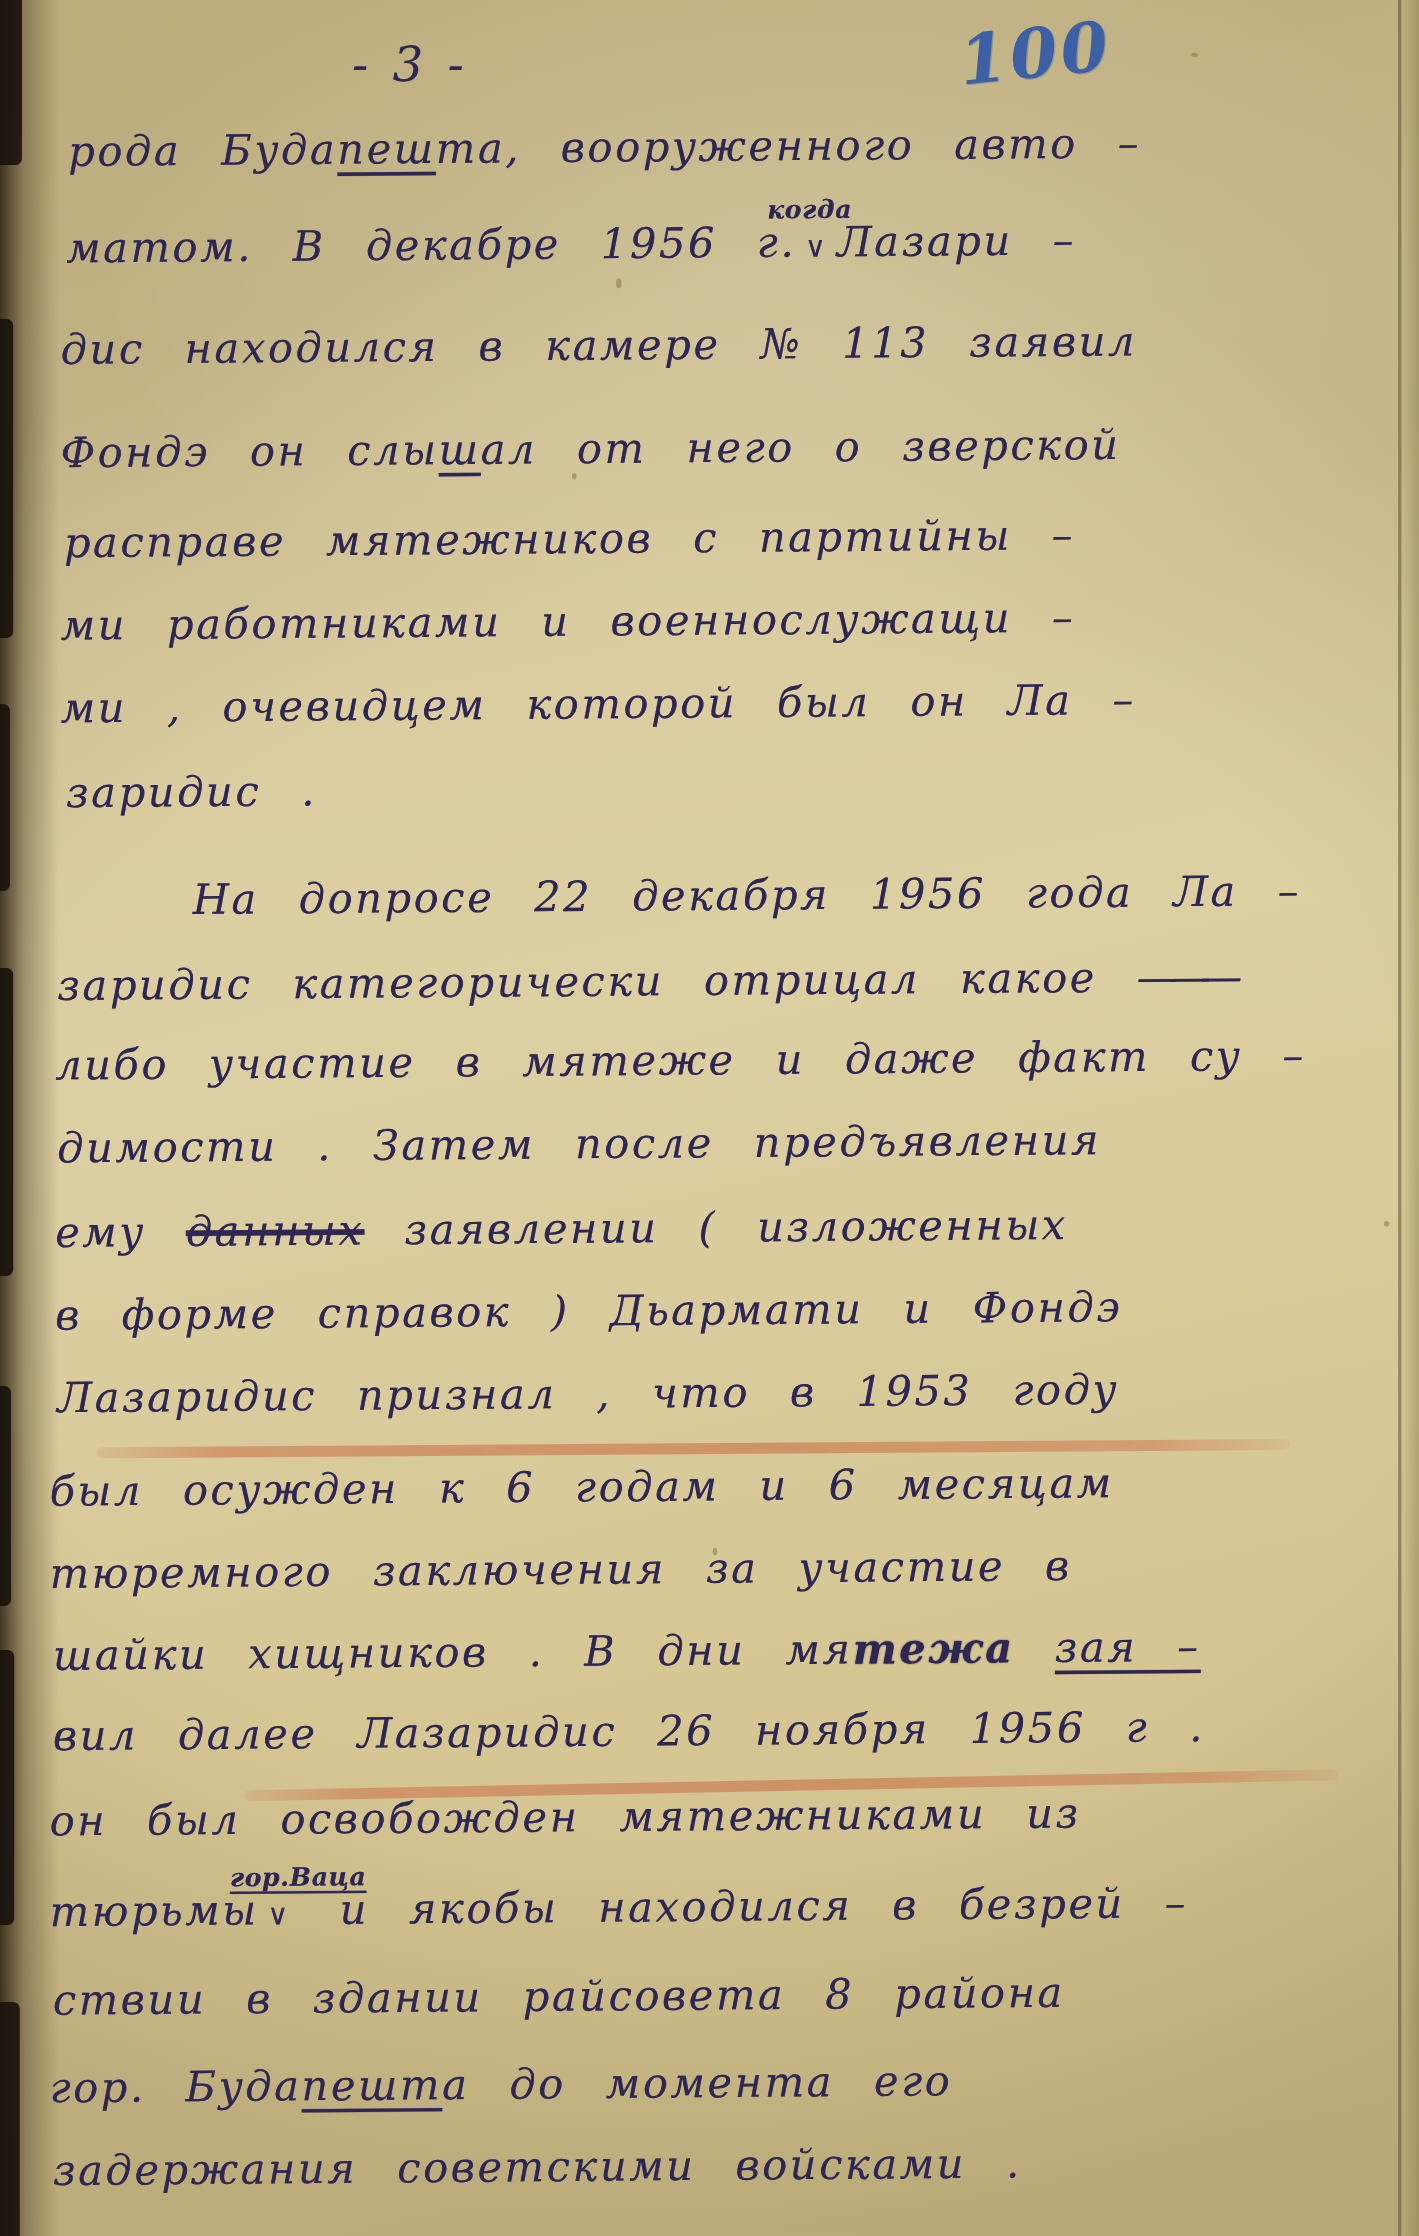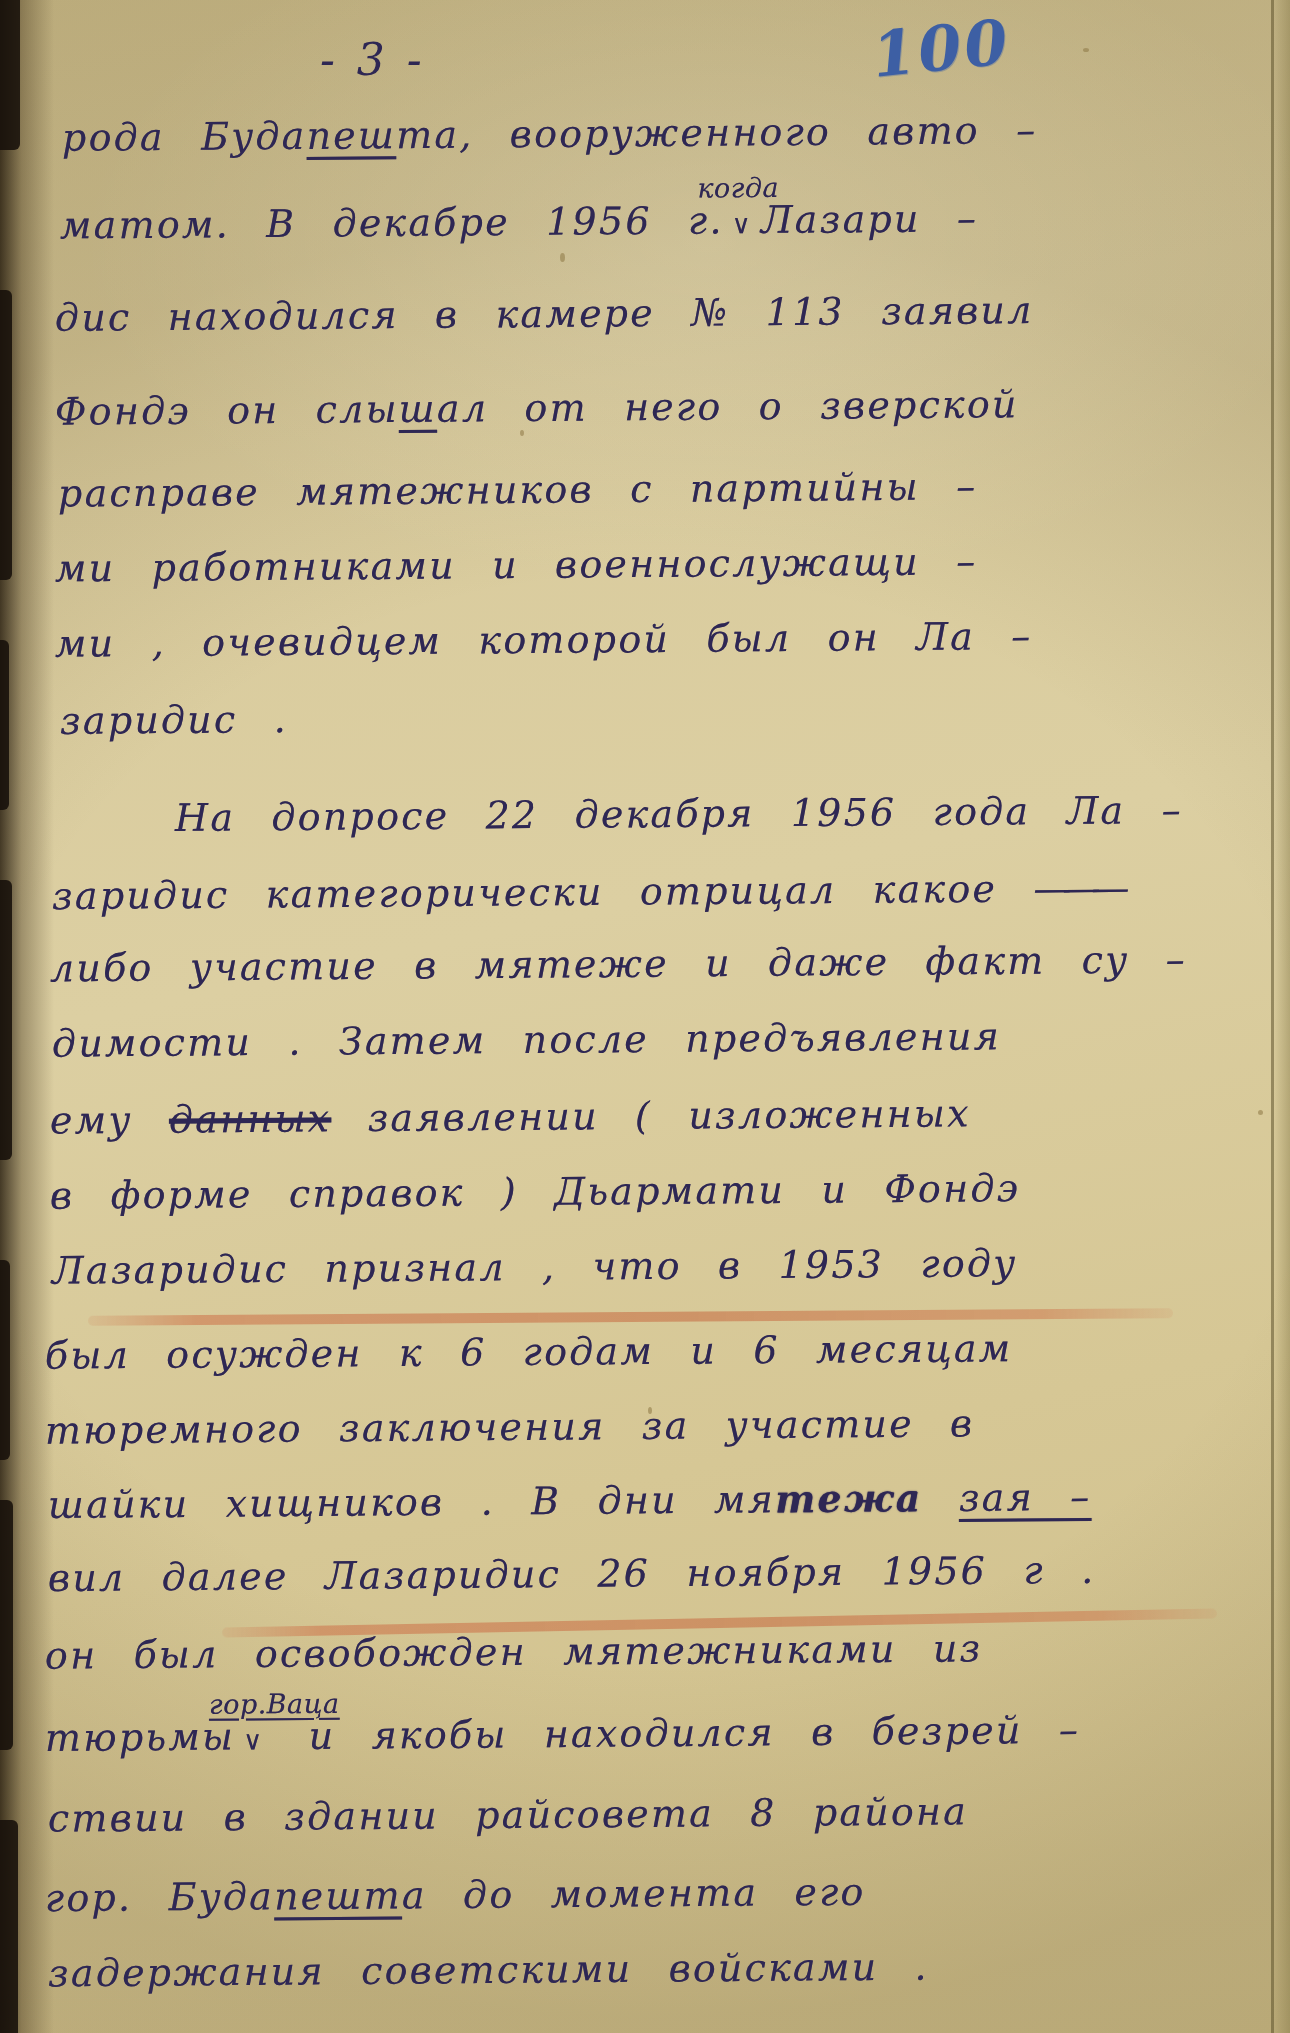--- a/index.html
+++ b/index.html
@@ -36,22 +36,23 @@
     transform:rotate(-0.45deg);
     text-shadow:0 0 .6px rgba(46,39,84,.55);
   }
   .hw-line .u{text-decoration:underline;text-decoration-thickness:2.5px;text-underline-offset:8px;}
   .hw-line .strike{text-decoration:line-through;text-decoration-thickness:5px;}
   .hw-line .bold{font-weight:bold;text-shadow:0 0 1.4px currentColor;}
   .hw-line .joined{letter-spacing:-9px;}
   .caret{position:relative;font-size:26px;margin:0 8px;}
   .caret .ins{
     position:absolute;bottom:36px;left:-34px;
-    font-size:27px;letter-spacing:.5px;word-spacing:4px;
+    font-size:23px;letter-spacing:.5px;word-spacing:4px;
     color:#2e2754;
+    font-weight:bold;
   }
   .caret .ins-u{text-decoration:underline;text-decoration-thickness:2px;text-underline-offset:5px;}
   .red-underline{
     position:absolute;height:10px;border-radius:7px;
     background:linear-gradient(90deg,
       rgba(206,122,80,0.15), rgba(206,122,80,0.62) 10%,
       rgba(199,112,70,0.60) 55%, rgba(206,122,80,0.55) 88%, rgba(206,122,80,0.12));
     filter:blur(.5px);
   }
   .page-num-center{

